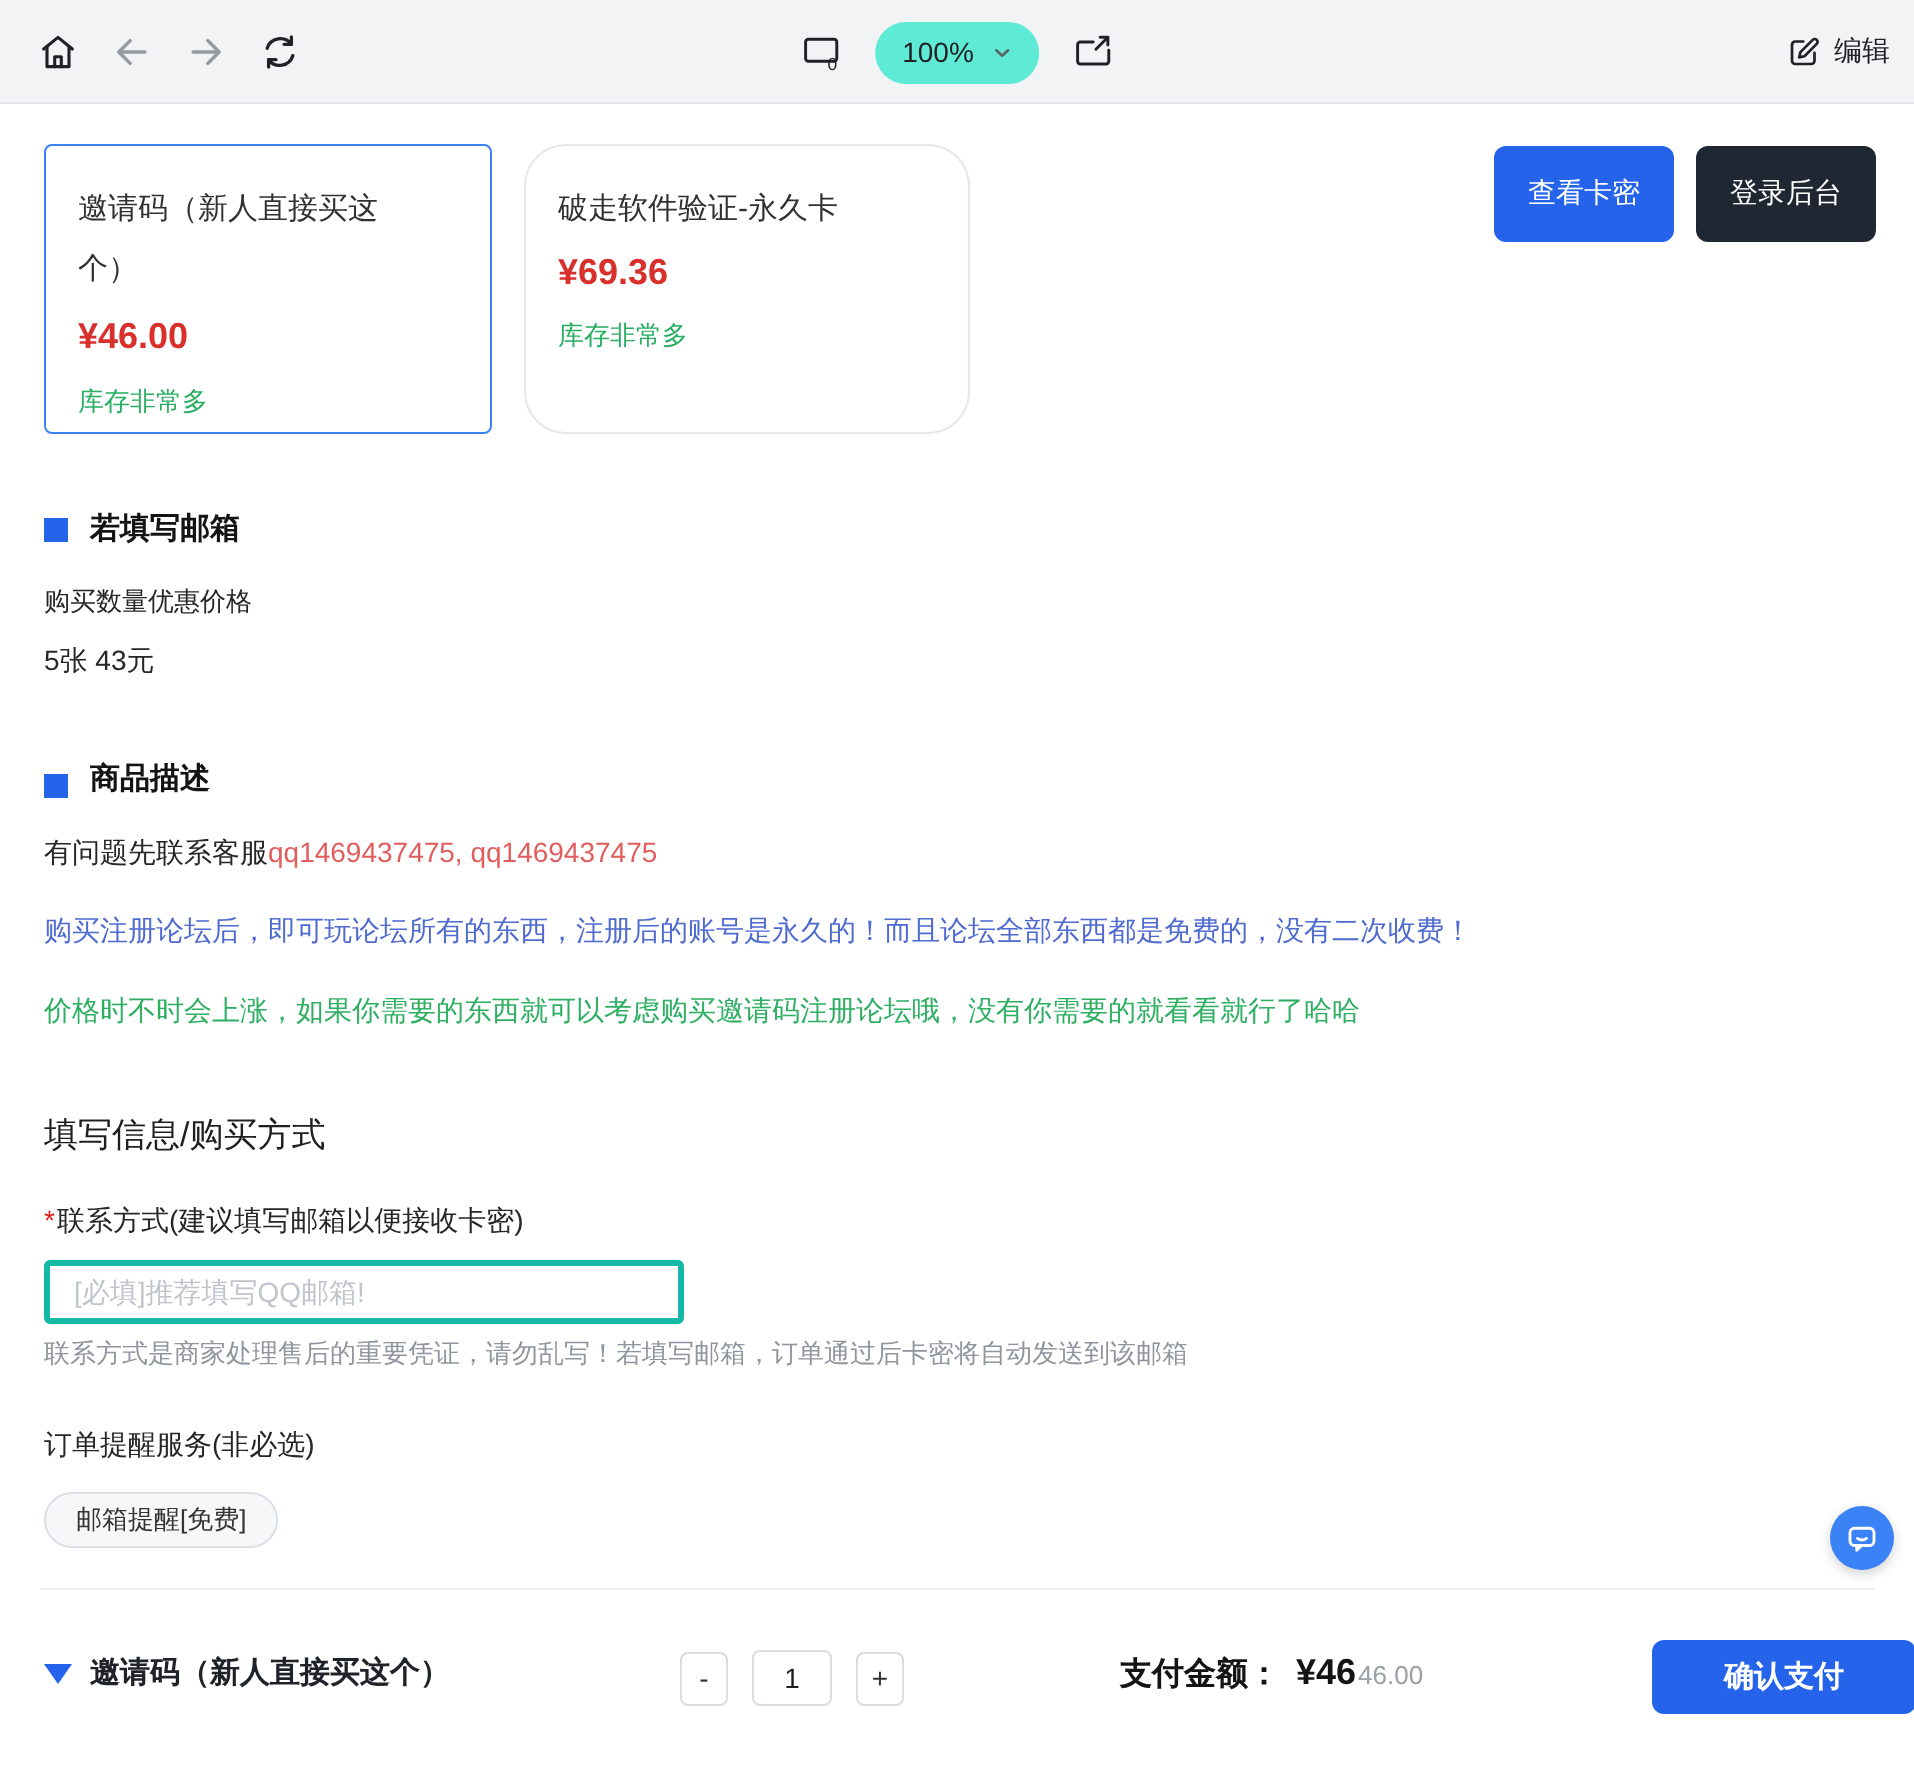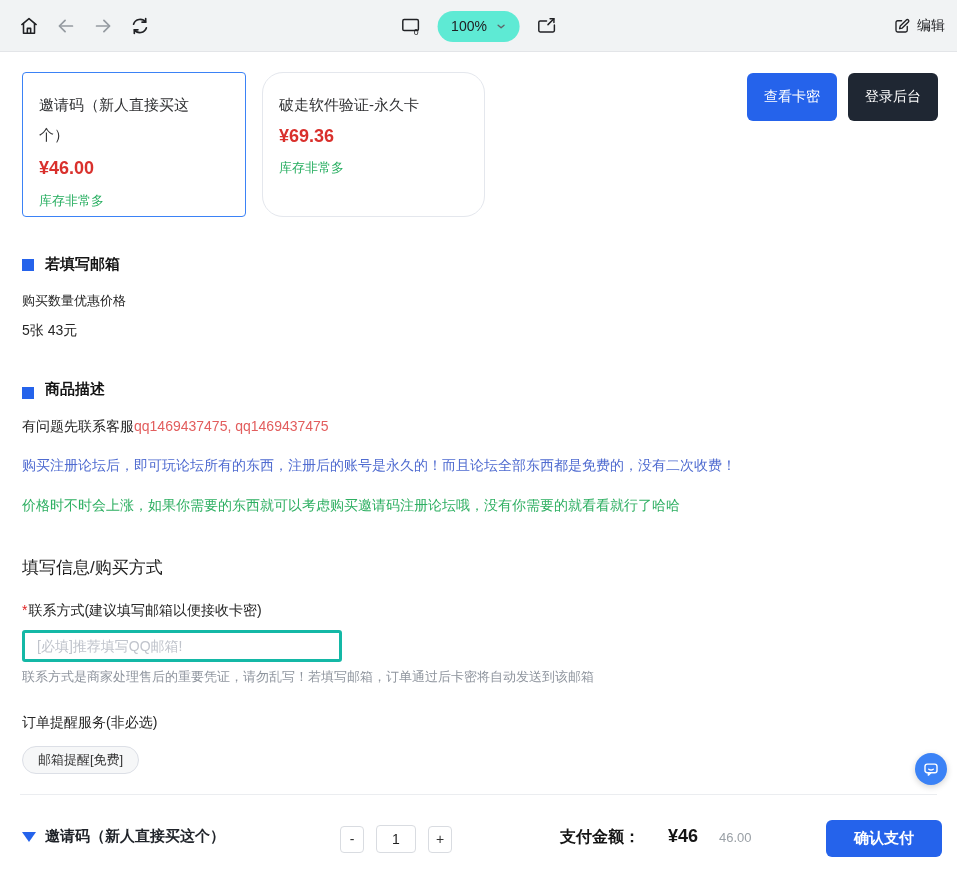--- a/index.html
+++ b/index.html
@@ -126,26 +126,26 @@
   .tri-down{width:0;height:0;border-left:7px solid transparent;border-right:7px solid transparent;border-top:10px solid var(--primary-blue);}
   .stepper{position:absolute;left:340px;top:30px;display:flex;align-items:center;}
   .step-btn{
     width:24px;height:27px;border:1px solid #d9dce1;border-radius:4px;background:#fff;
     font-size:14px;color:#333;cursor:pointer;font-family:inherit;
   }
   .qty-input{
     width:40px;height:28px;margin:0 12px;border:1px solid #d9dce1;border-radius:4px;
     text-align:center;font-size:14px;color:#1f1f1f;font-family:inherit;outline:none;
   }
-  .bb-pay{position:absolute;left:560px;top:31px;display:flex;align-items:baseline;gap:20px;}
+  .bb-pay{position:absolute;left:560px;top:31px;display:flex;align-items:baseline;}
   .pay-label{font-size:16px;font-weight:bold;color:#141414;}
   .pay-amount{font-size:18px;font-weight:bold;color:#141414;margin-left:8px;}
   .pay-detail{font-size:13px;color:#9aa0a6;margin-left:1px;}
   .confirm-btn{
-    position:absolute;left:826px;top:25px;width:116px;height:37px;
+    position:absolute;left:826px;top:25px;width:132px;height:37px;
     background:var(--primary-blue);color:#fff;border:none;border-radius:6px;
     font-size:15px;font-weight:bold;cursor:pointer;font-family:inherit;
   }
 </style>
 </head>
 <body>
 
 <div class="toolbar">
   <div class="tb-left">
     <button class="tb-btn">

